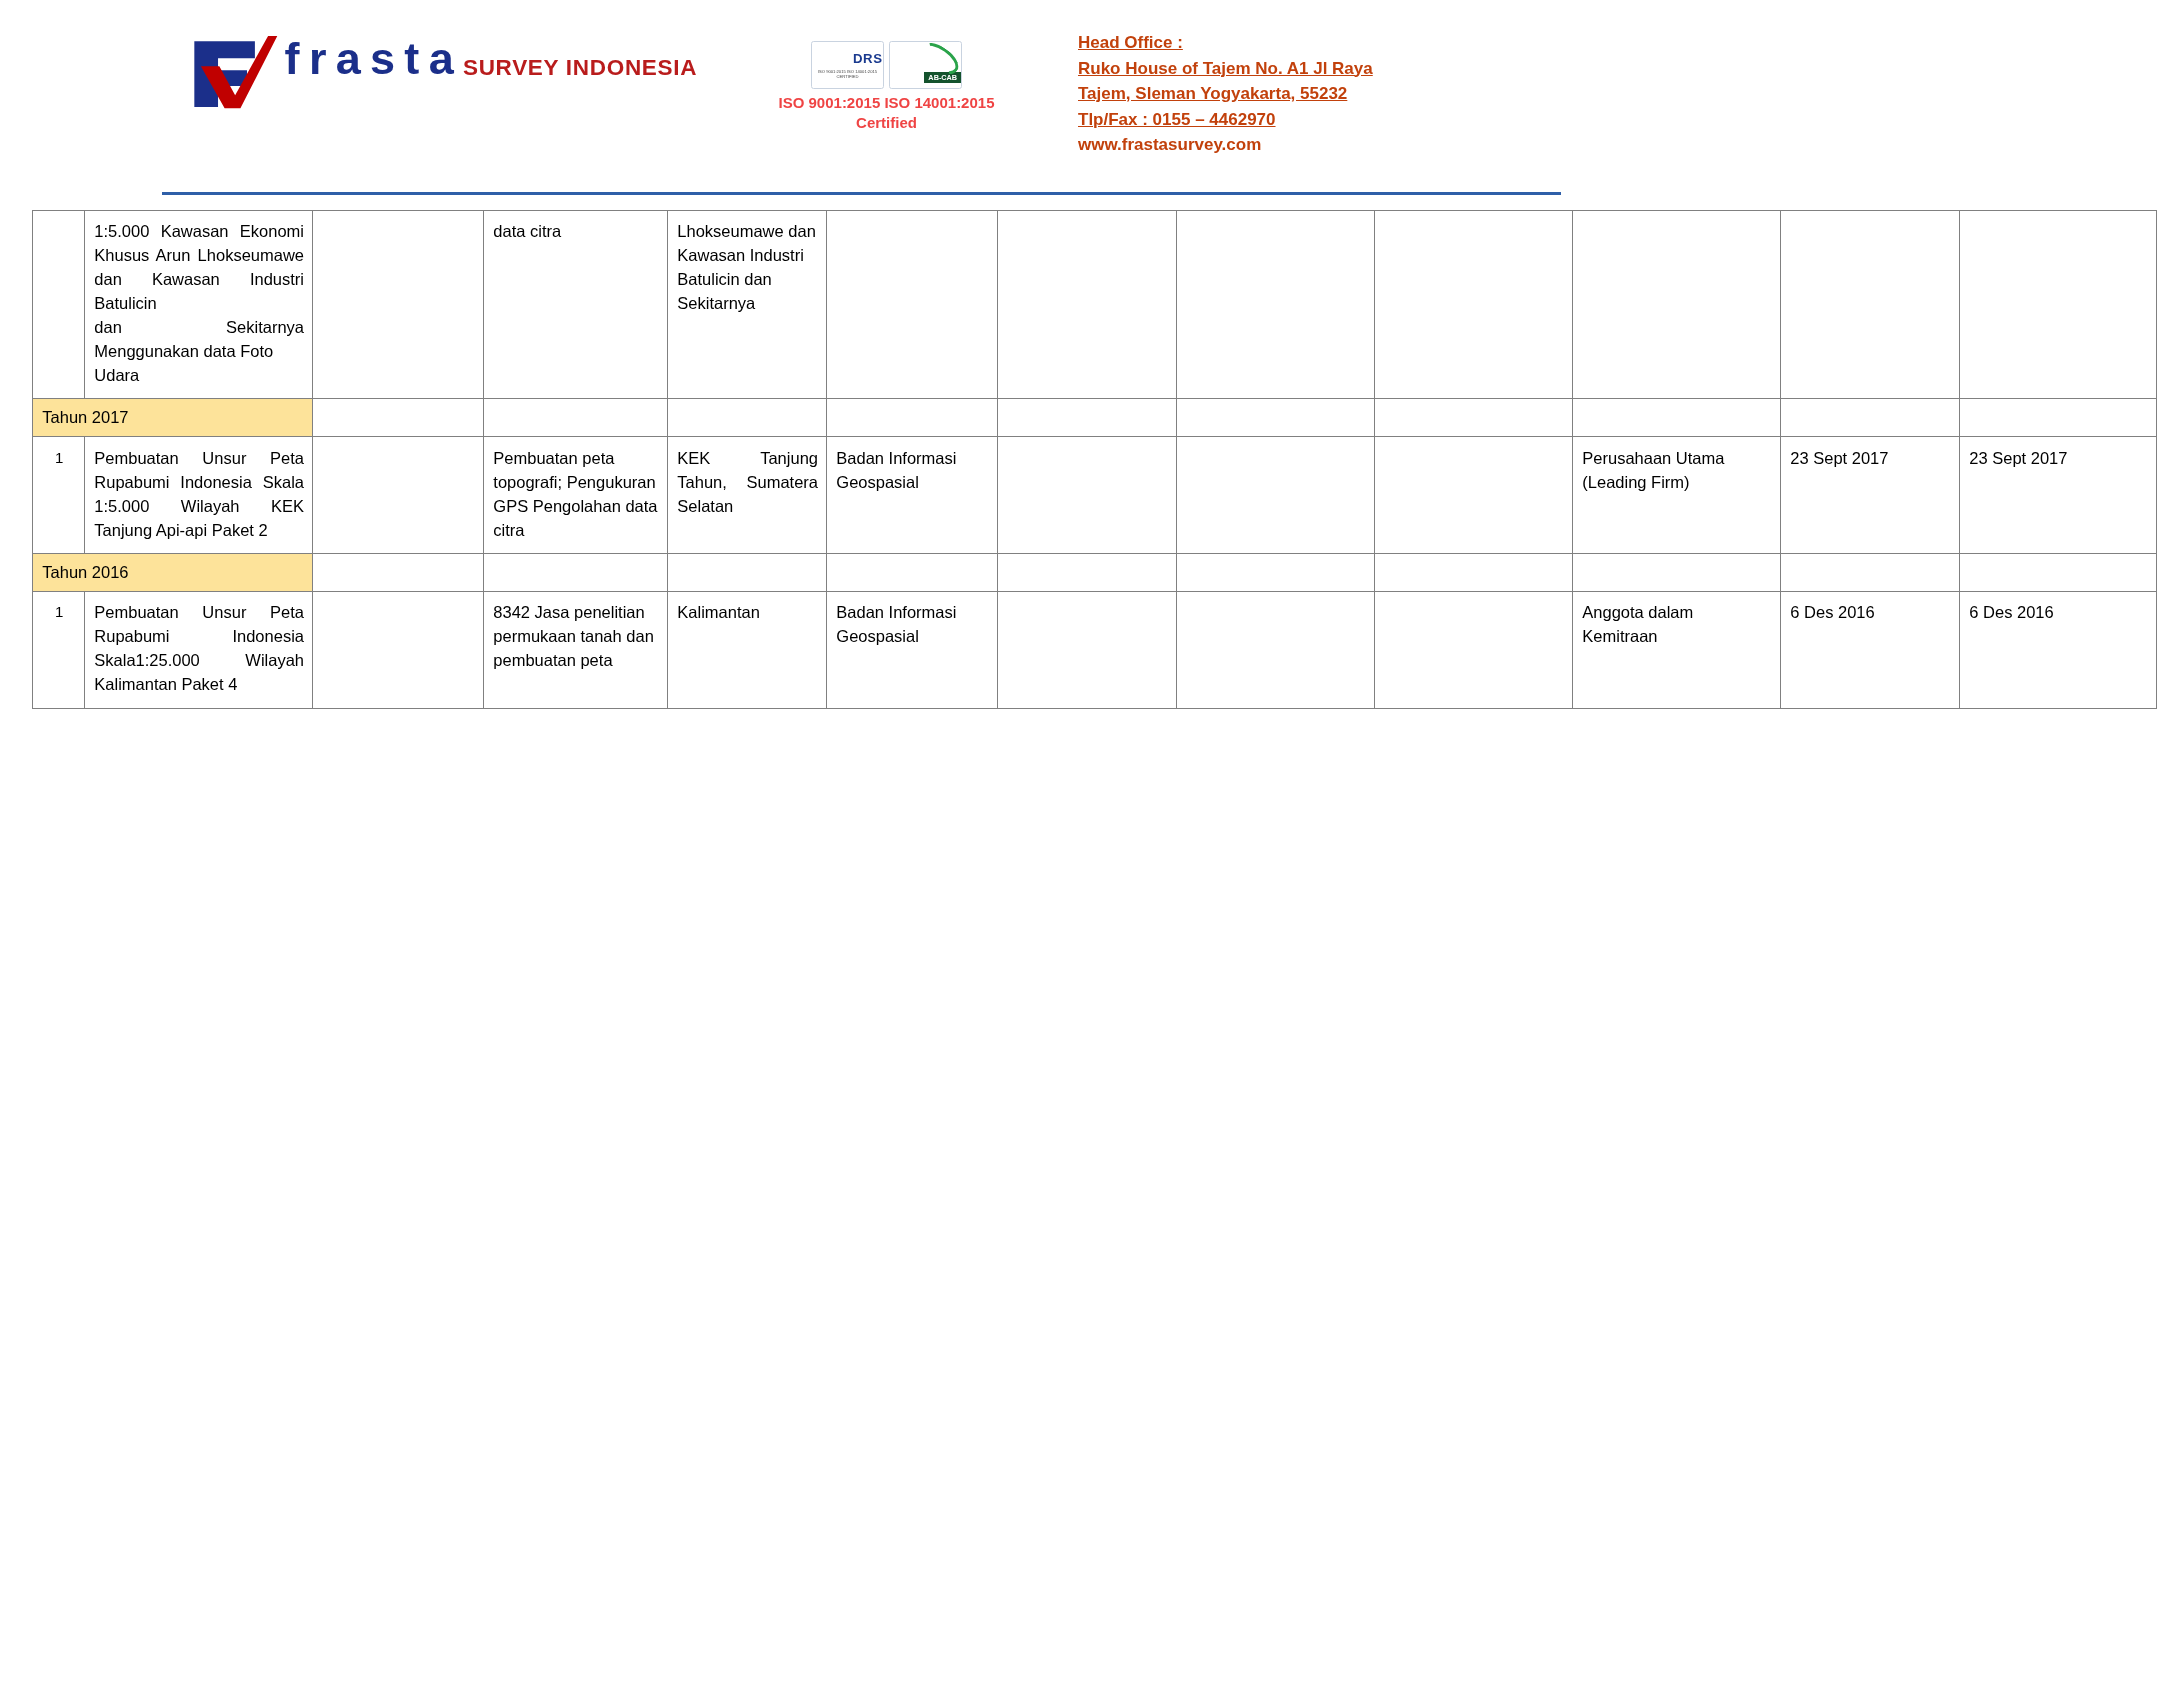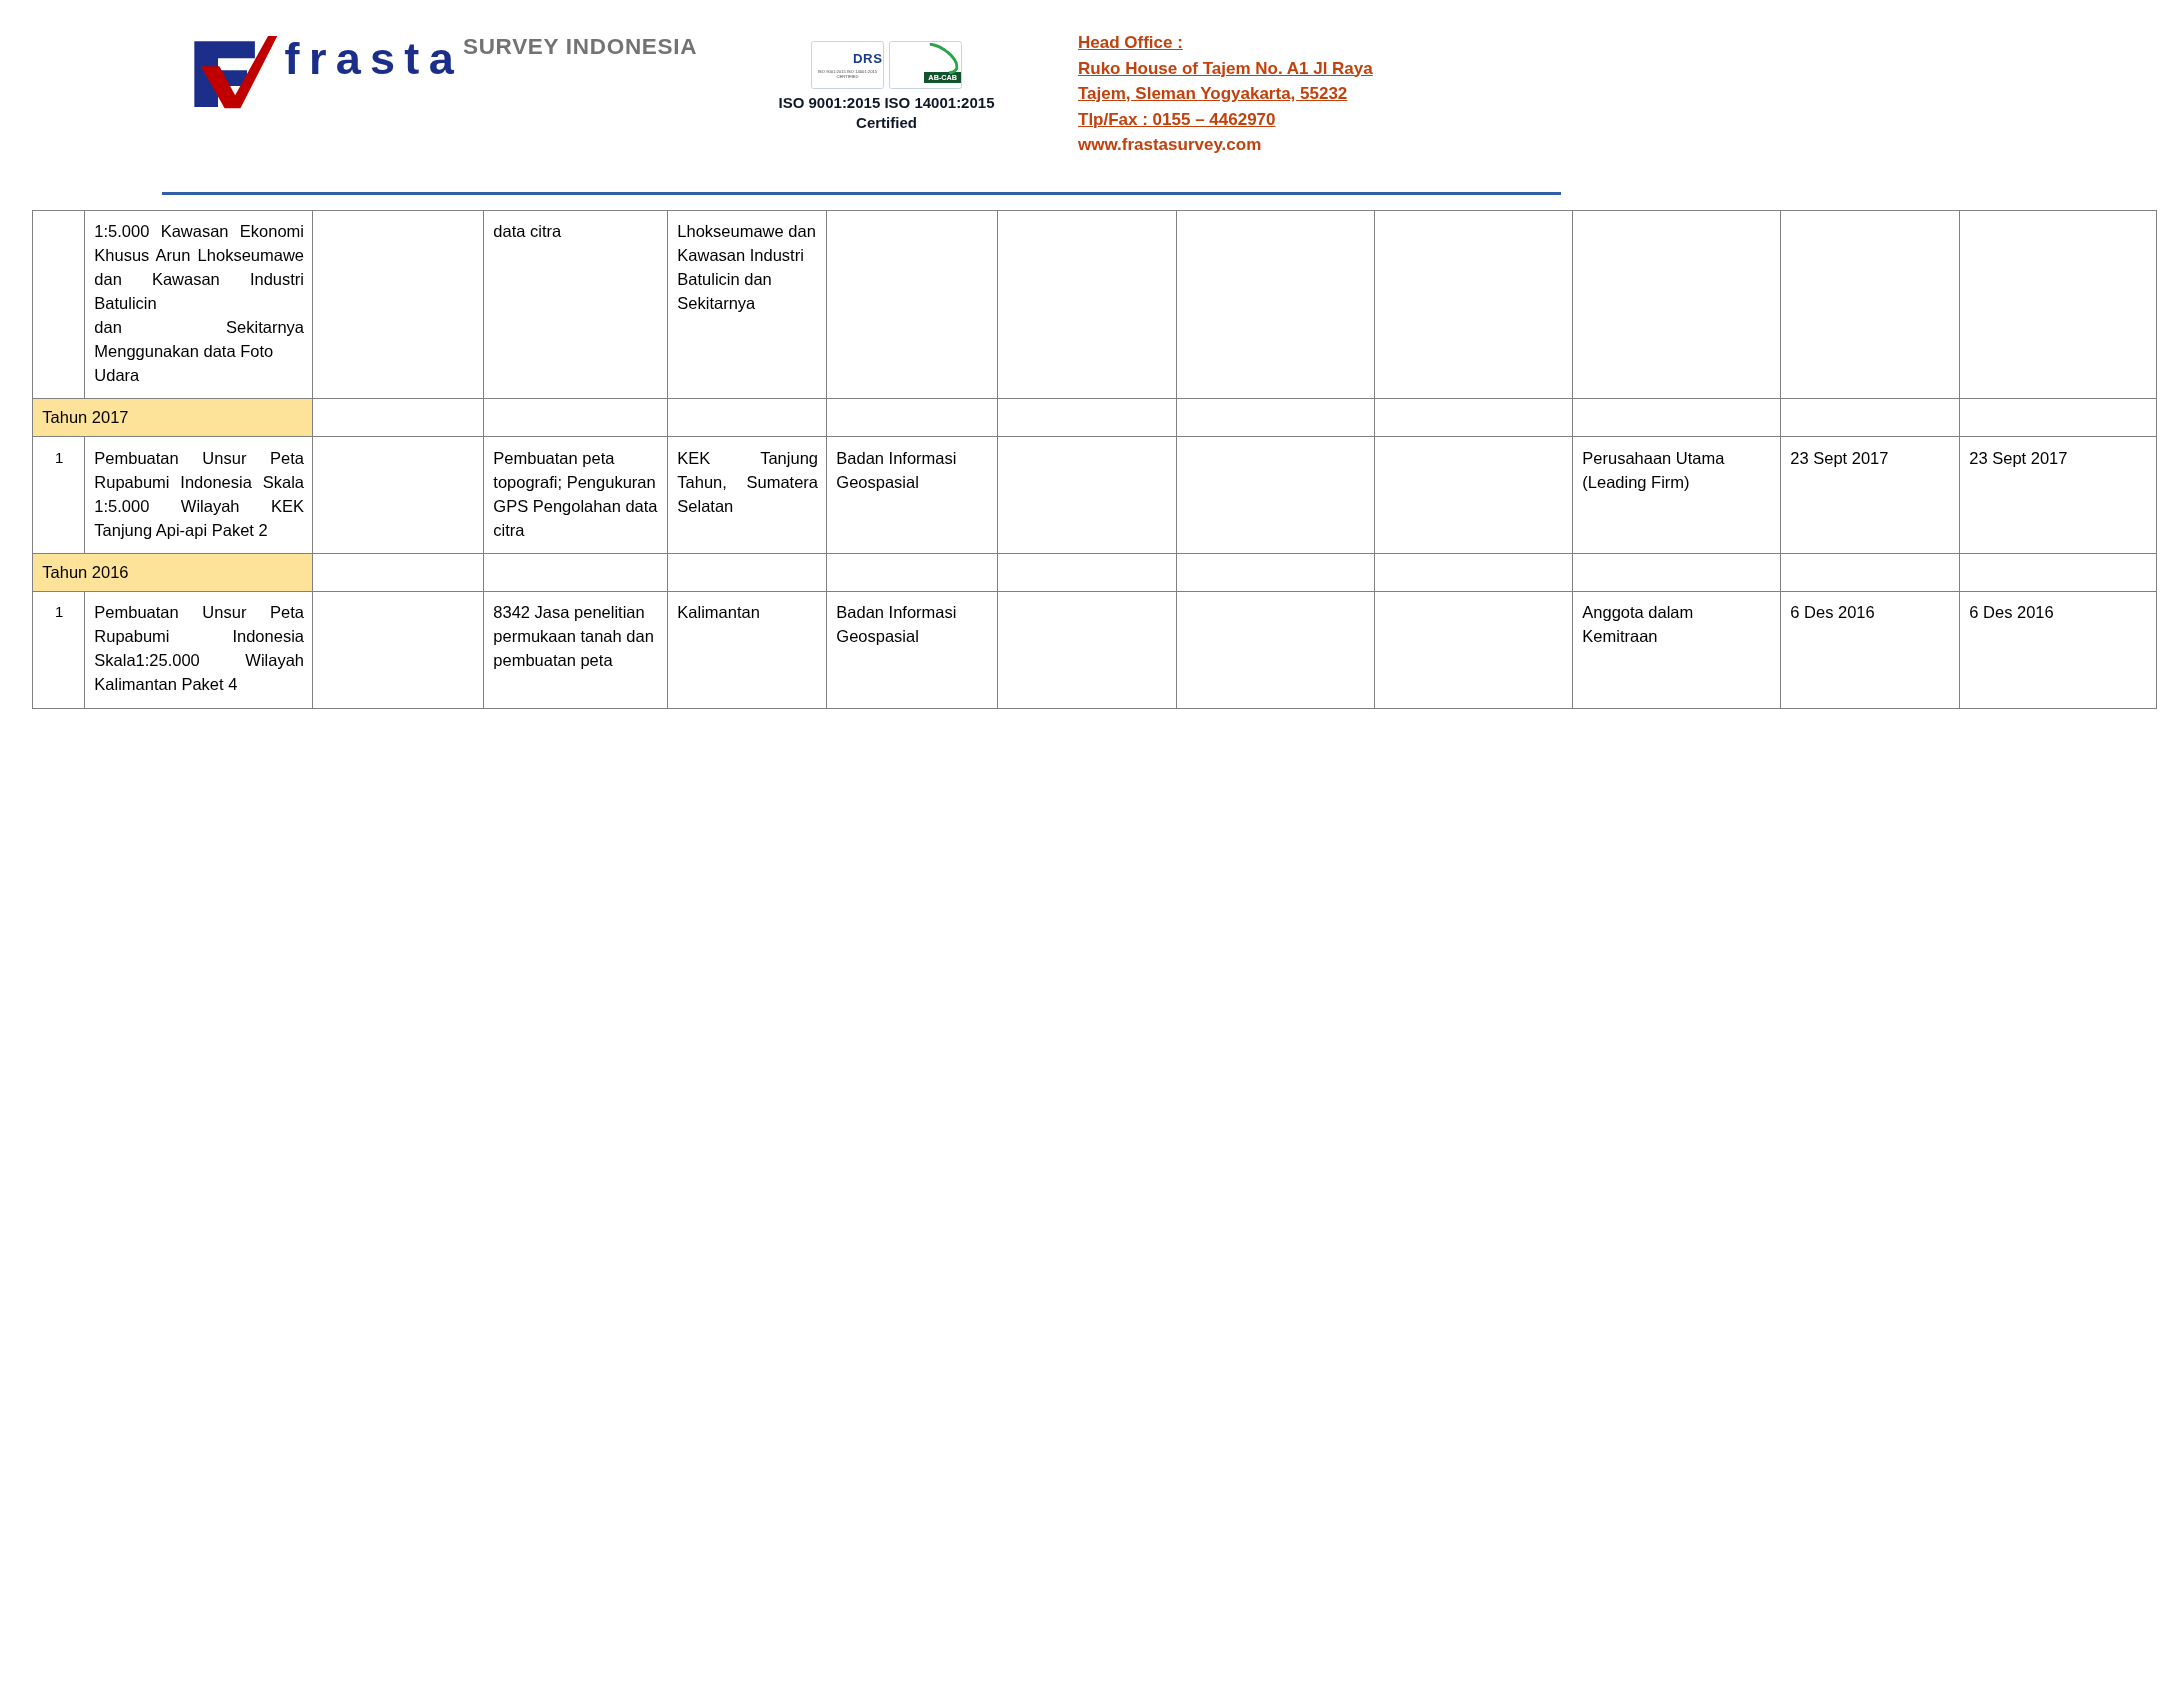--- a/index.html
+++ b/index.html
@@ -50,23 +50,23 @@
     font-size: 45px;
     font-weight: bold;
     color: #1b2f8a;
     letter-spacing: 9.3px;
     line-height: 1;
     font-family: "Liberation Sans", sans-serif;
   }
   .logo-sub {
     font-size: 22.5px;
     font-weight: bold;
-    color: #737373;
+    color: #b91c1c;
     letter-spacing: 0.7px;
-    margin-top: 0;
+    margin-top: 21px;
     line-height: 1;
   }
 
   .iso-block {
     position: absolute;
     left: 721px;
     top: 41px;
     width: 331px;
     text-align: center;
   }
@@ -109,21 +109,21 @@
     border-left-color: transparent;
     transform: rotate(35deg);
   }
   .iso-badge.green .lbl {
     font-size: 7.3px; font-weight: bold; color: #ffffff;
     background: #14532d; padding: 0.7px 4px; margin-top: 2px;
   }
   .iso-text {
     font-size: 15px;
     font-weight: bold;
-    color: #0f172a;
+    color: #ef4444;
     line-height: 1.35;
   }
 
   .contact-block {
     position: absolute;
     left: 1078px;
     top: 30px;
     color: #c2410c;
     font-size: 17px;
     font-weight: bold;

